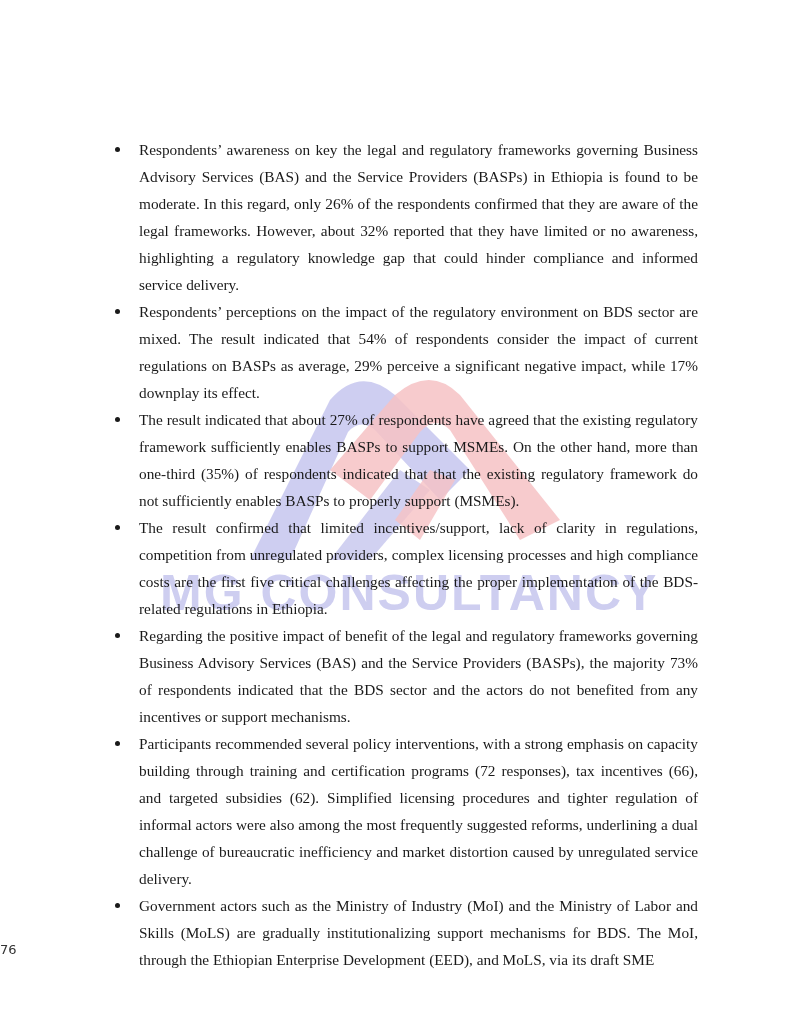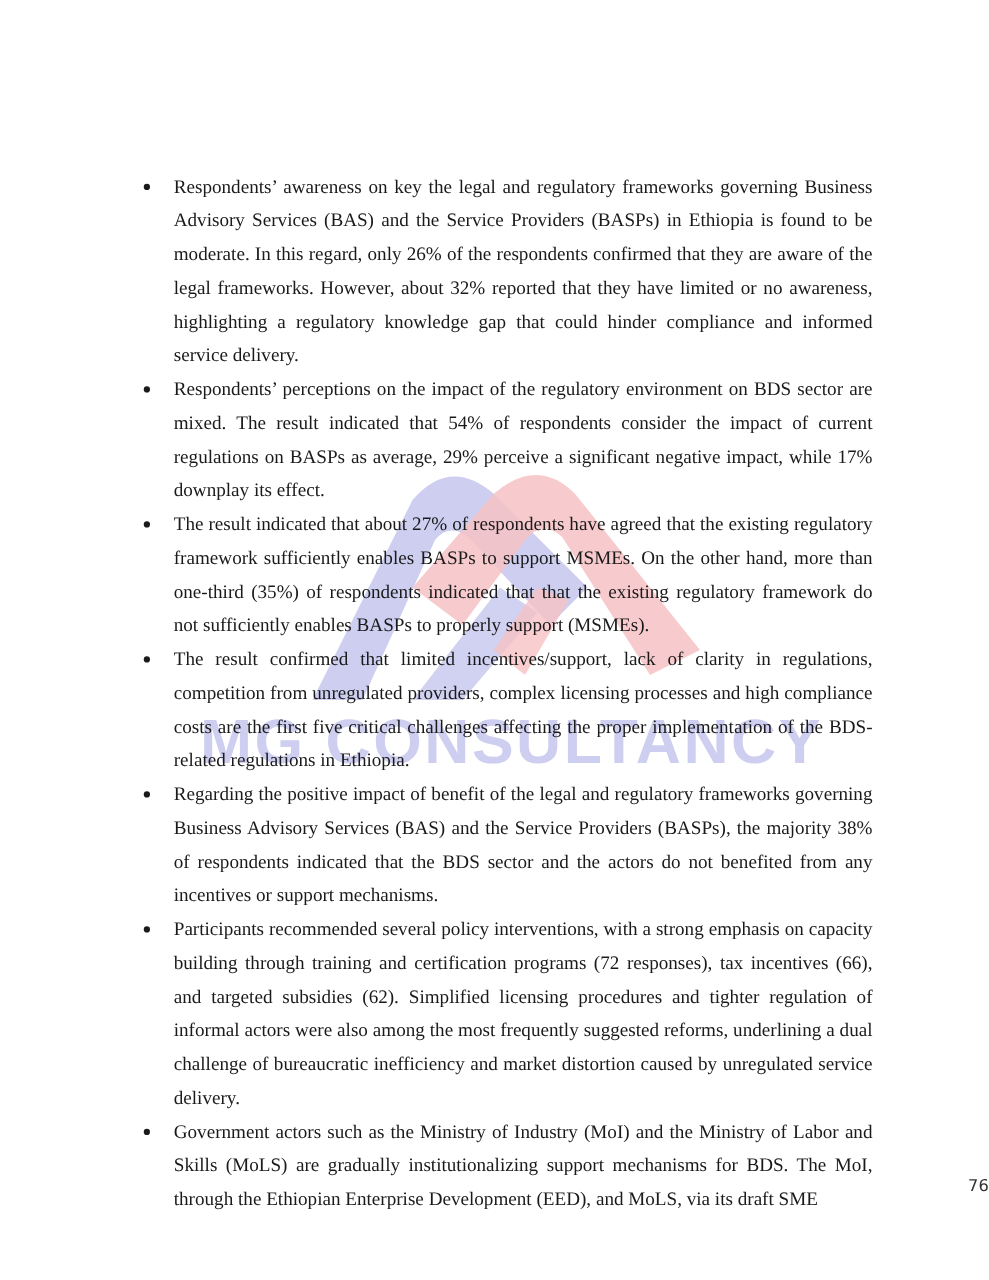--- a/index.html
+++ b/index.html
@@ -17,21 +17,21 @@
   ul.bullets li {
     position: relative; padding-left: 29px;
     font-family: "Liberation Serif", serif; font-size: 15.3px; line-height: 27px;
     color: #1a1a1a; text-align: justify; margin-bottom: 0;
   }
   ul.bullets li .dot {
     position: absolute; left: 5px; top: 11px; width: 5px; height: 5px; border-radius: 50%;
     background: #1a1a1a;
   }
   .page-number {
-    position: absolute; left: 0; top: 942px; width: 791px; text-align: right;
+    position: absolute; left: 0; top: 942px; width: 791px; text-align: left;
     font-family: "DejaVu Sans", sans-serif; font-size: 13px; color: #333;
   }
 </style>
 </head>
 <body>
 
 <div class="page">
 
   <div class="watermark">
     <svg width="791" height="1024">
@@ -46,20 +46,20 @@
     </svg>
     <div class="wm-text">MG CONSULTANCY</div>
   </div>
 
   <div class="content">
     <ul class="bullets">
       <li><span class="dot"></span><span>Respondents’ awareness on key the legal and regulatory frameworks governing Business Advisory Services (BAS) and the Service Providers (BASPs) in Ethiopia is found to be moderate. In this regard, only 26% of the respondents confirmed that they are aware of the legal frameworks.  However, about 32% reported that they have limited or no awareness, highlighting a regulatory knowledge gap that could hinder compliance and informed service delivery.</span></li>
       <li><span class="dot"></span><span>Respondents’ perceptions on the impact of the regulatory environment on BDS sector are mixed. The result indicated that 54% of respondents consider the impact of current regulations on BASPs as average, 29% perceive a significant negative impact, while 17% downplay its effect.</span></li>
       <li><span class="dot"></span><span>The result indicated that about 27% of respondents have agreed that the existing regulatory framework sufficiently enables BASPs to support MSMEs. On the other hand, more than one-third (35%) of respondents indicated that that the existing regulatory framework do not sufficiently enables BASPs to properly support (MSMEs).</span></li>
       <li><span class="dot"></span><span>The result confirmed that limited incentives/support, lack of clarity in regulations, competition from unregulated providers, complex licensing processes and high compliance costs are the first five critical challenges affecting the proper implementation of the BDS-related regulations in Ethiopia.</span></li>
-      <li><span class="dot"></span><span>Regarding the positive impact of benefit of the legal and regulatory frameworks governing Business Advisory Services (BAS) and the Service Providers (BASPs), the majority 38% of respondents indicated that the BDS sector and the actors do not benefited from any incentives or support mechanisms.</span></li>
+      <li><span class="dot"></span><span>Regarding the positive impact of benefit of the legal and regulatory frameworks governing Business Advisory Services (BAS) and the Service Providers (BASPs), the majority 73% of respondents indicated that the BDS sector and the actors do not benefited from any incentives or support mechanisms.</span></li>
       <li><span class="dot"></span><span>Participants recommended several policy interventions, with a strong emphasis on capacity building through training and certification programs (72 responses), tax incentives (66), and targeted subsidies (62). Simplified licensing procedures and tighter regulation of informal actors were also among the most frequently suggested reforms, underlining a dual challenge of bureaucratic inefficiency and market distortion caused by unregulated service delivery.</span></li>
       <li><span class="dot"></span><span>Government actors such as the Ministry of Industry (MoI) and the Ministry of Labor and Skills (MoLS) are gradually institutionalizing support mechanisms for BDS. The MoI, through the Ethiopian Enterprise Development (EED), and MoLS, via its draft SME</span></li>
     </ul>
   </div>
 
   <div class="page-number">76</div>
 </div>
 
 </body></html>

